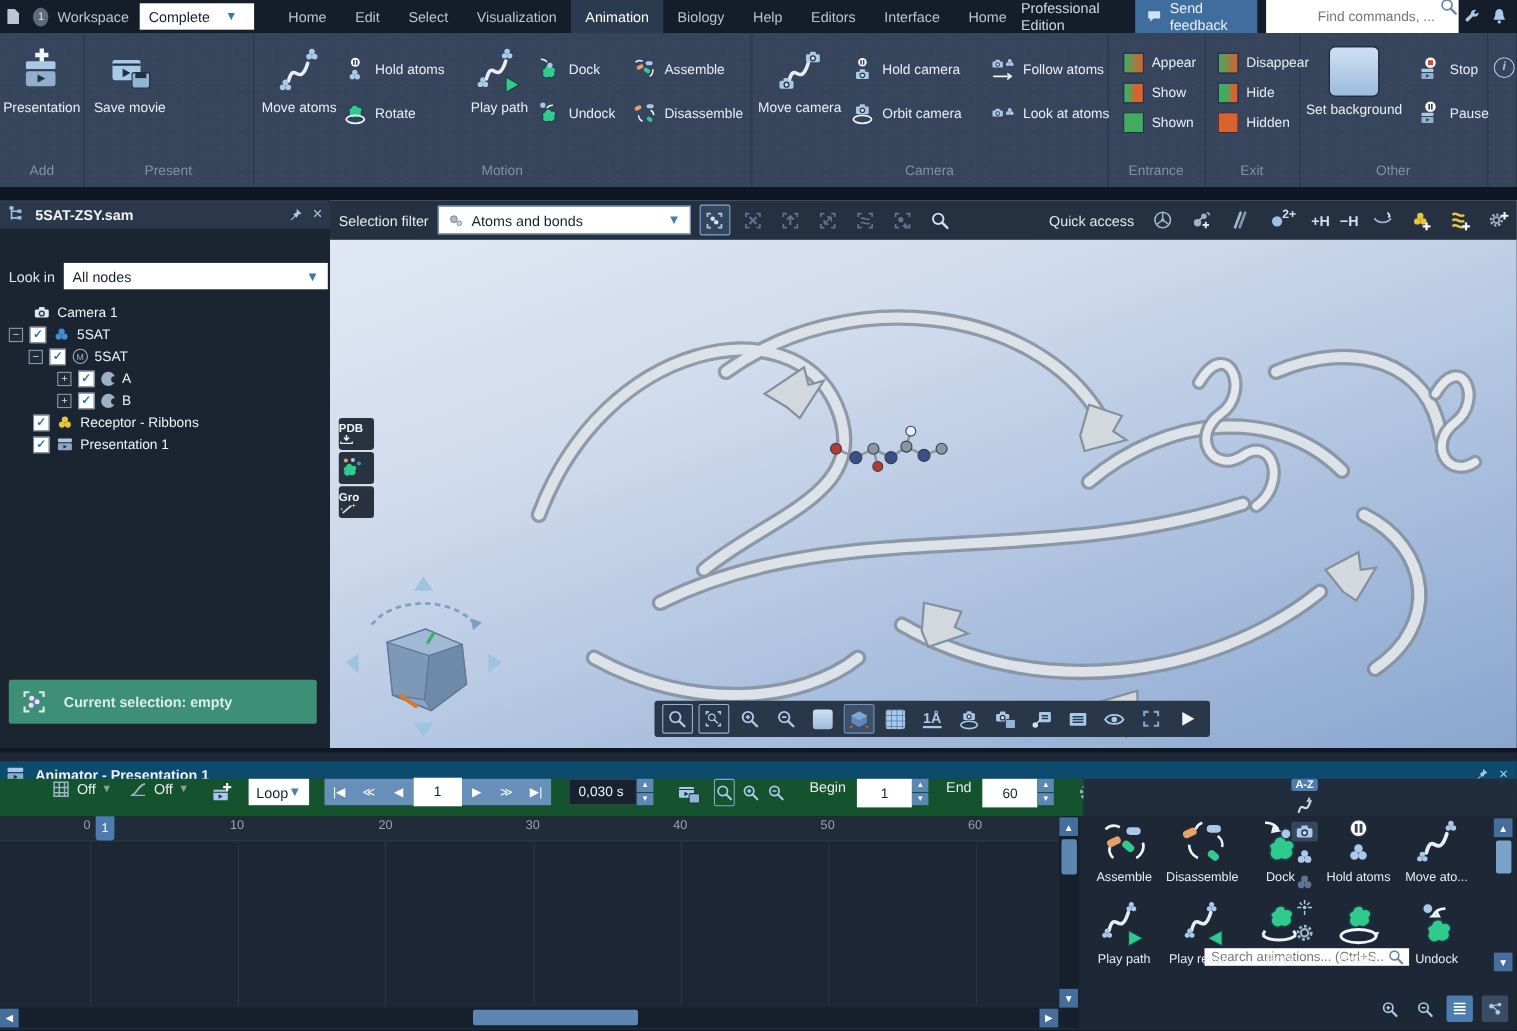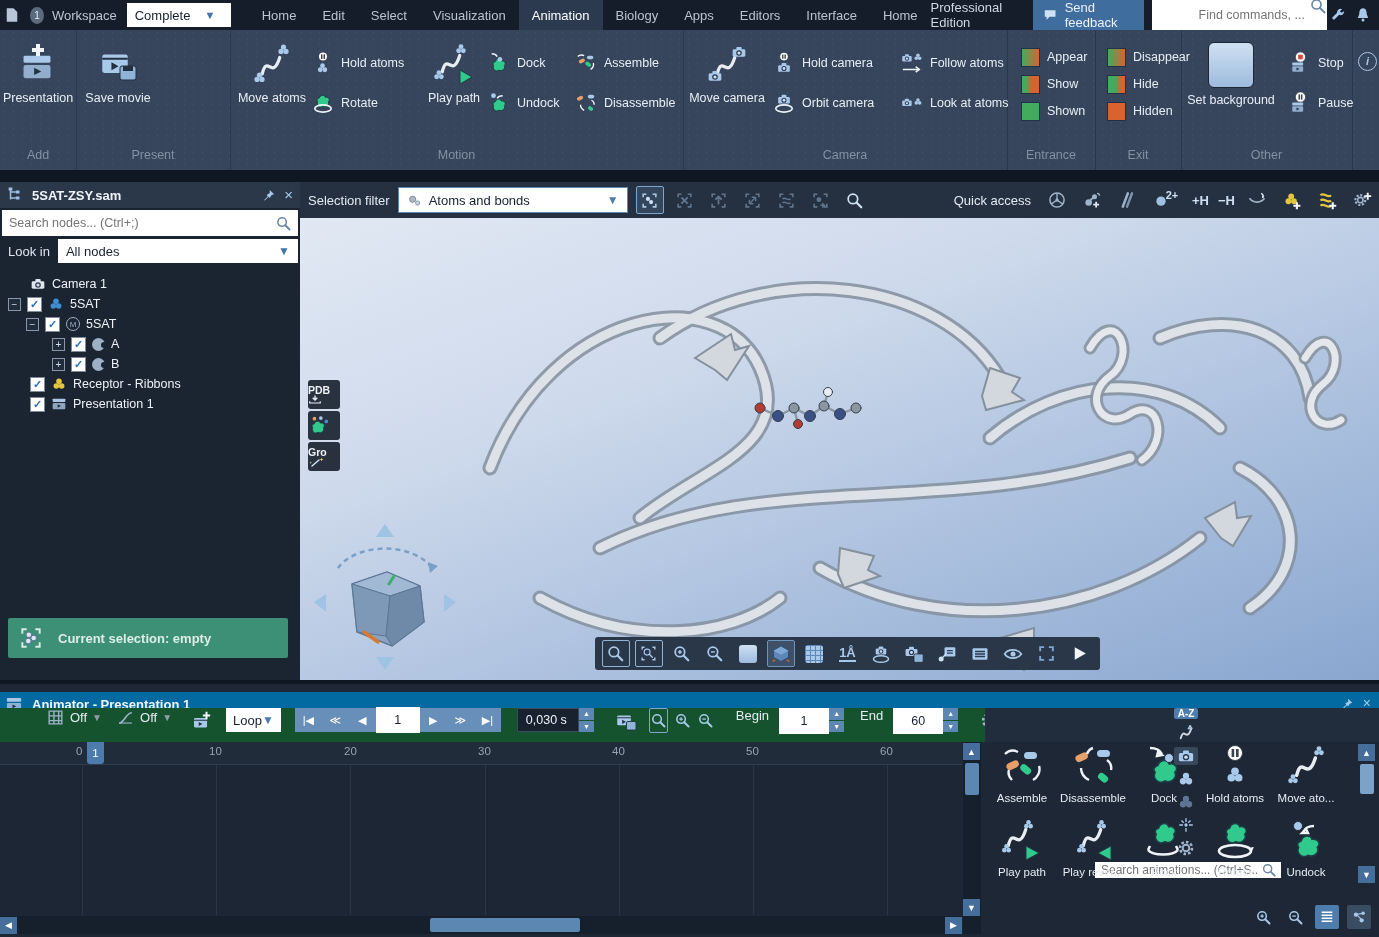--- a/index.html
+++ b/index.html
@@ -92,21 +92,21 @@
   .vtb.on{background:#3d5068;border:1px solid #6d94bc;box-sizing:border-box;}
   .vtb.box{border:1px solid #8fb4d8;box-sizing:border-box;}
   .sidebtns{position:absolute;left:8px;top:198px;width:32px;display:flex;flex-direction:column;gap:2px;}
   .sbtn{width:32px;height:29px;background:rgba(26,35,48,.92);border-radius:3px;display:flex;
         flex-direction:column;align-items:flex-start;justify-content:center;color:#f0f4f9;
         font-size:10.5px;font-weight:bold;line-height:10px;}
   .scale1a{font-weight:bold;color:#a9c9ea;font-size:13px;border-bottom:2px solid #a9c9ea;line-height:15px;}
 
   
   .animator{position:absolute;left:0;top:684px;width:1379px;height:253px;background:#1d2735;}
-  .anhead{position:absolute;left:0;top:8px;width:1379px;height:24px;background:#0369a1;
+  .anhead{position:absolute;left:0;top:8px;width:1379px;height:24px;background:#0c4a6e;
           display:flex;align-items:center;gap:9px;padding-left:5px;box-sizing:border-box;}
   .anhead .ttl{font-weight:bold;color:#f0f4f9;}
   .anctrl{position:absolute;left:0;top:24px;width:985px;height:34px;background:#14532d;
           display:flex;align-items:flex-start;gap:6px;padding-left:46px;box-sizing:border-box;}
   .offdd{display:flex;align-items:center;gap:5px;color:#e6ecf3;}
   .offdd .dd{color:#8e9cab;font-size:10px;}
   .wdrop{width:72px;height:24px;background:#fff;color:#15212f;display:flex;align-items:center;
          justify-content:space-between;padding:0 7px;box-sizing:border-box;}
   .wdrop .dd{color:#4d7dad;font-size:12px;}
   .transport{display:flex;align-items:center;height:24px;}
@@ -273,21 +273,21 @@
       <span>Complete</span>
       <span class="dd">▼</span>
     </div>
     <div class="menu">
       <span class="mi">Home</span>
       <span class="mi">Edit</span>
       <span class="mi">Select</span>
       <span class="mi">Visualization</span>
       <span class="mi active">Animation</span>
       <span class="mi">Biology</span>
-      <span class="mi">Apps</span>
+      <span class="mi">Help</span>
       <span class="mi">Editors</span>
       <span class="mi">Interface</span>
       <span class="mi">Home</span>
     </div>
     <span class="edition">Professional Edition</span>
     <div class="feedback">
       <svg class="ic18" style="color:#cfe2f4" width="16" height="16">
           <use href="#i-speech"></use>
         </svg>
       <span>Send feedback</span>
@@ -513,26 +513,20 @@
       <svg width="18" height="18" style="color:#9fc0e2">
           <use href="#i-tree"></use>
         </svg>
       <span class="ttl">5SAT-ZSY.sam</span>
       <span style="margin-left:auto;display:flex;gap:8px;padding-right:7px">
         <svg width="15" height="15" style="color:#a9c9ea">
             <use href="#i-pin"></use>
           </svg>
         <span style="color:#a9c9ea;font-size:15px;line-height:14px">×</span>
       </span>
-    </div>
-    <div class="lpsearch">
-      <input placeholder="Search nodes... (Ctrl+;)" style="">
-      <svg width="17" height="17" style="color:#6b87a5;margin-right:6px">
-          <use href="#i-mag"></use>
-        </svg>
     </div>
     <div class="lookin">
       <span class="lab">Look in</span>
       <div class="lidrop">
         <span>All nodes</span>
         <span class="dd">▼</span>
       </div>
     </div>
 
     <div class="tree">

